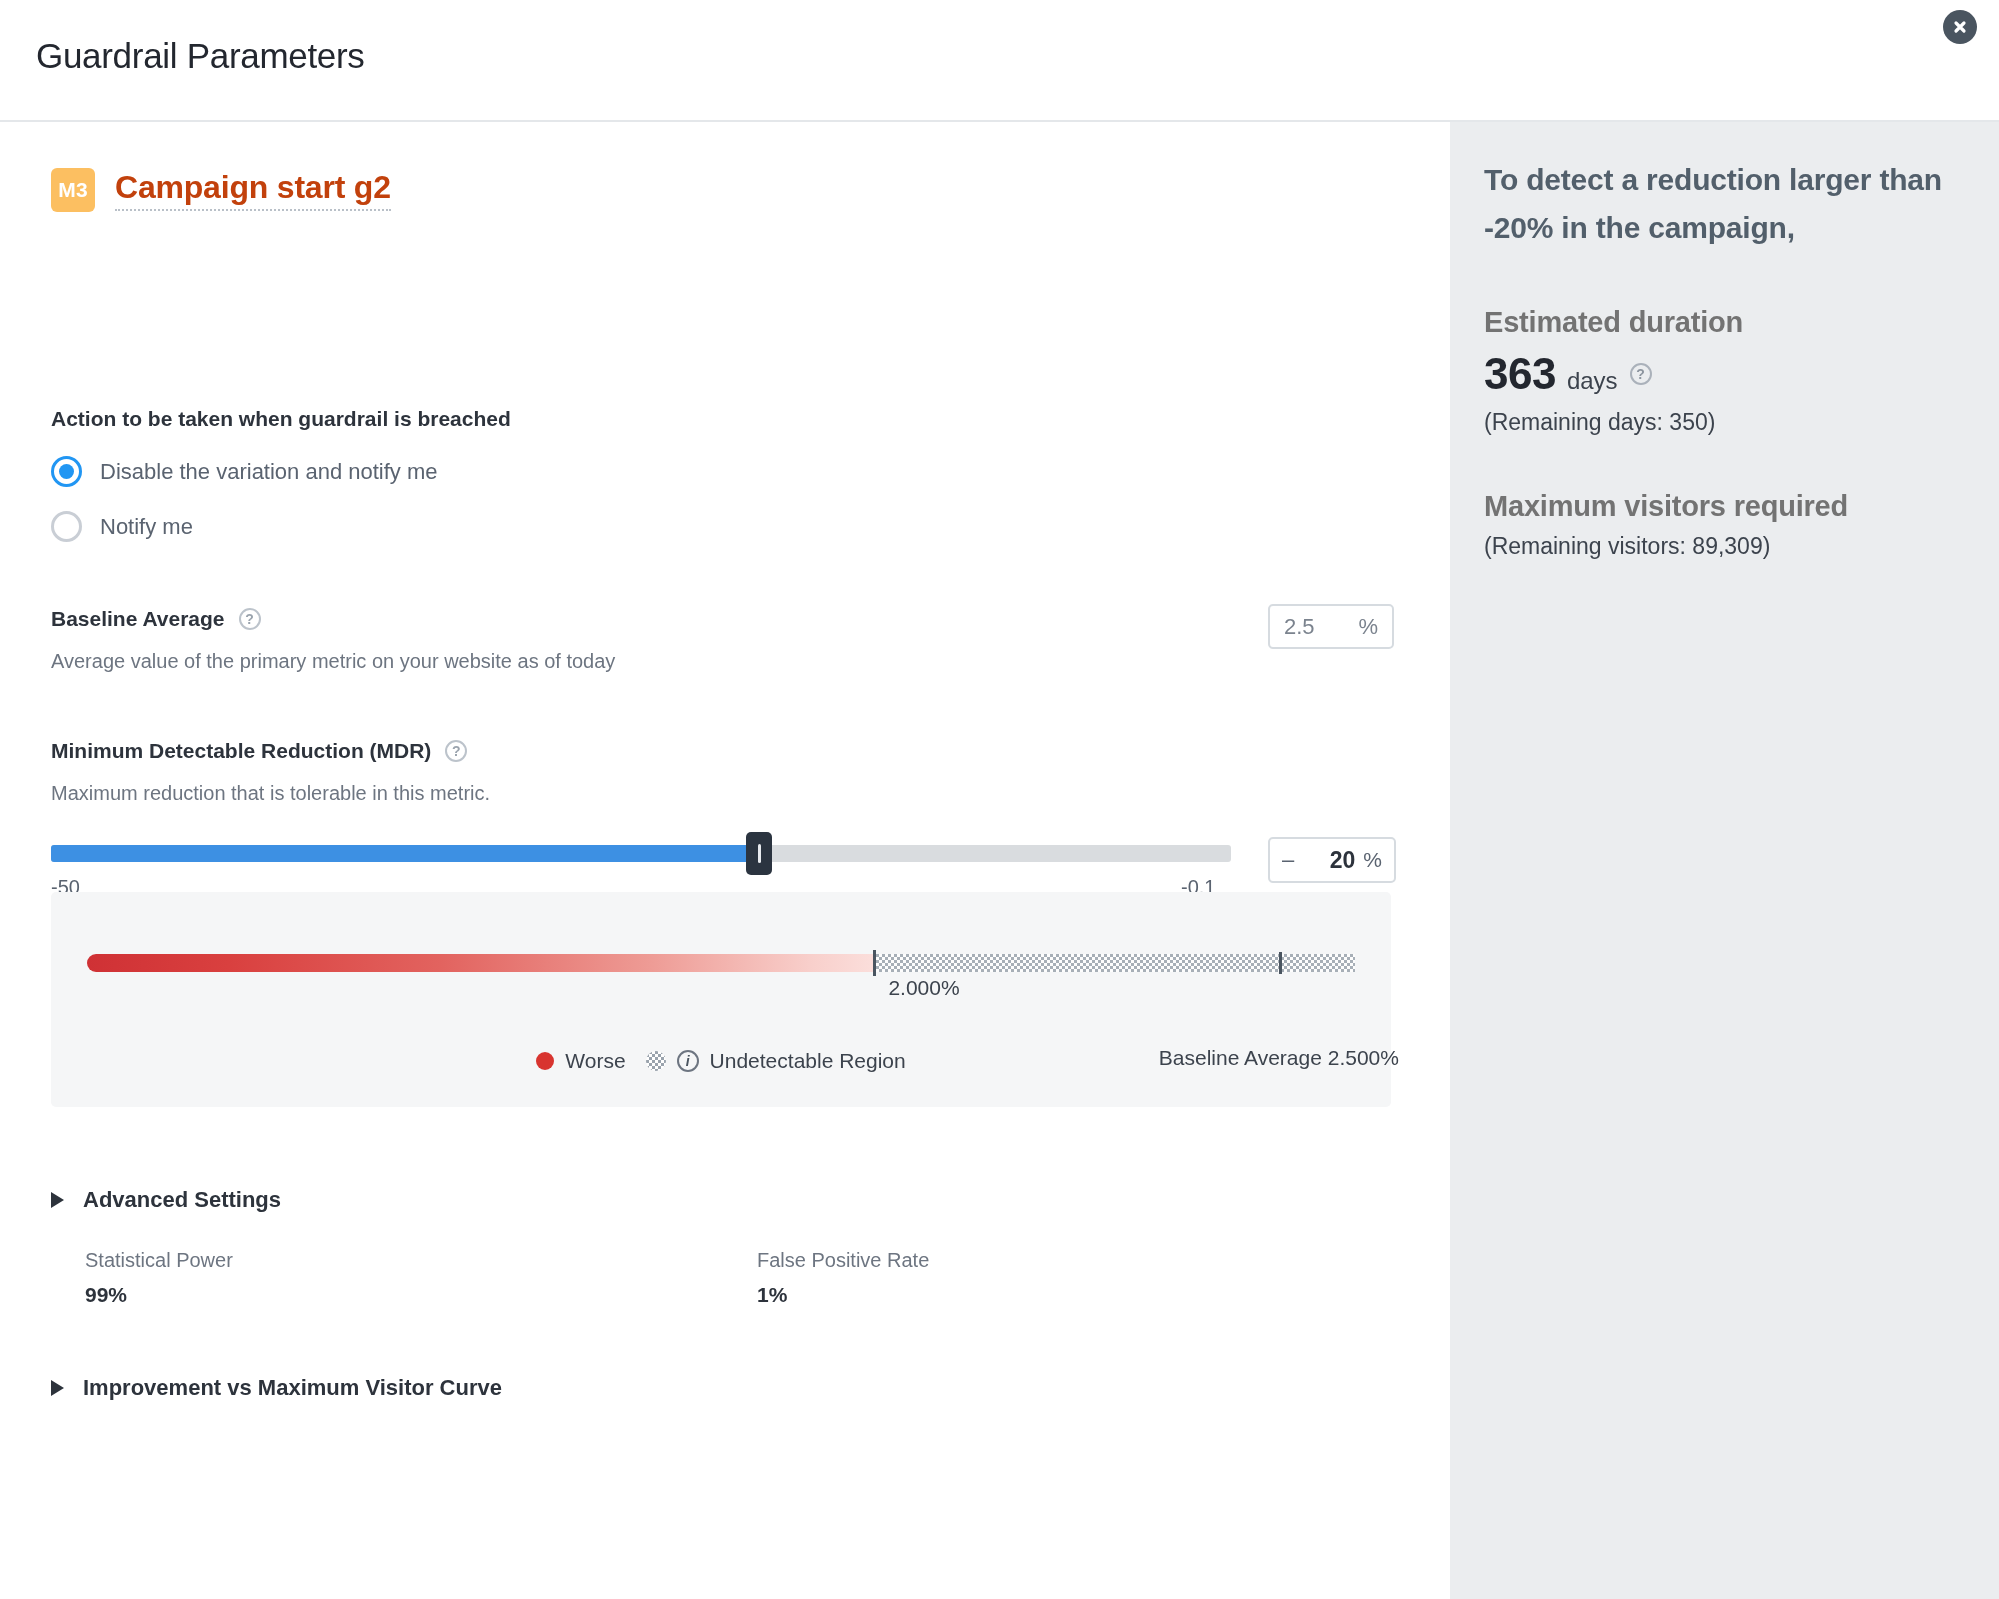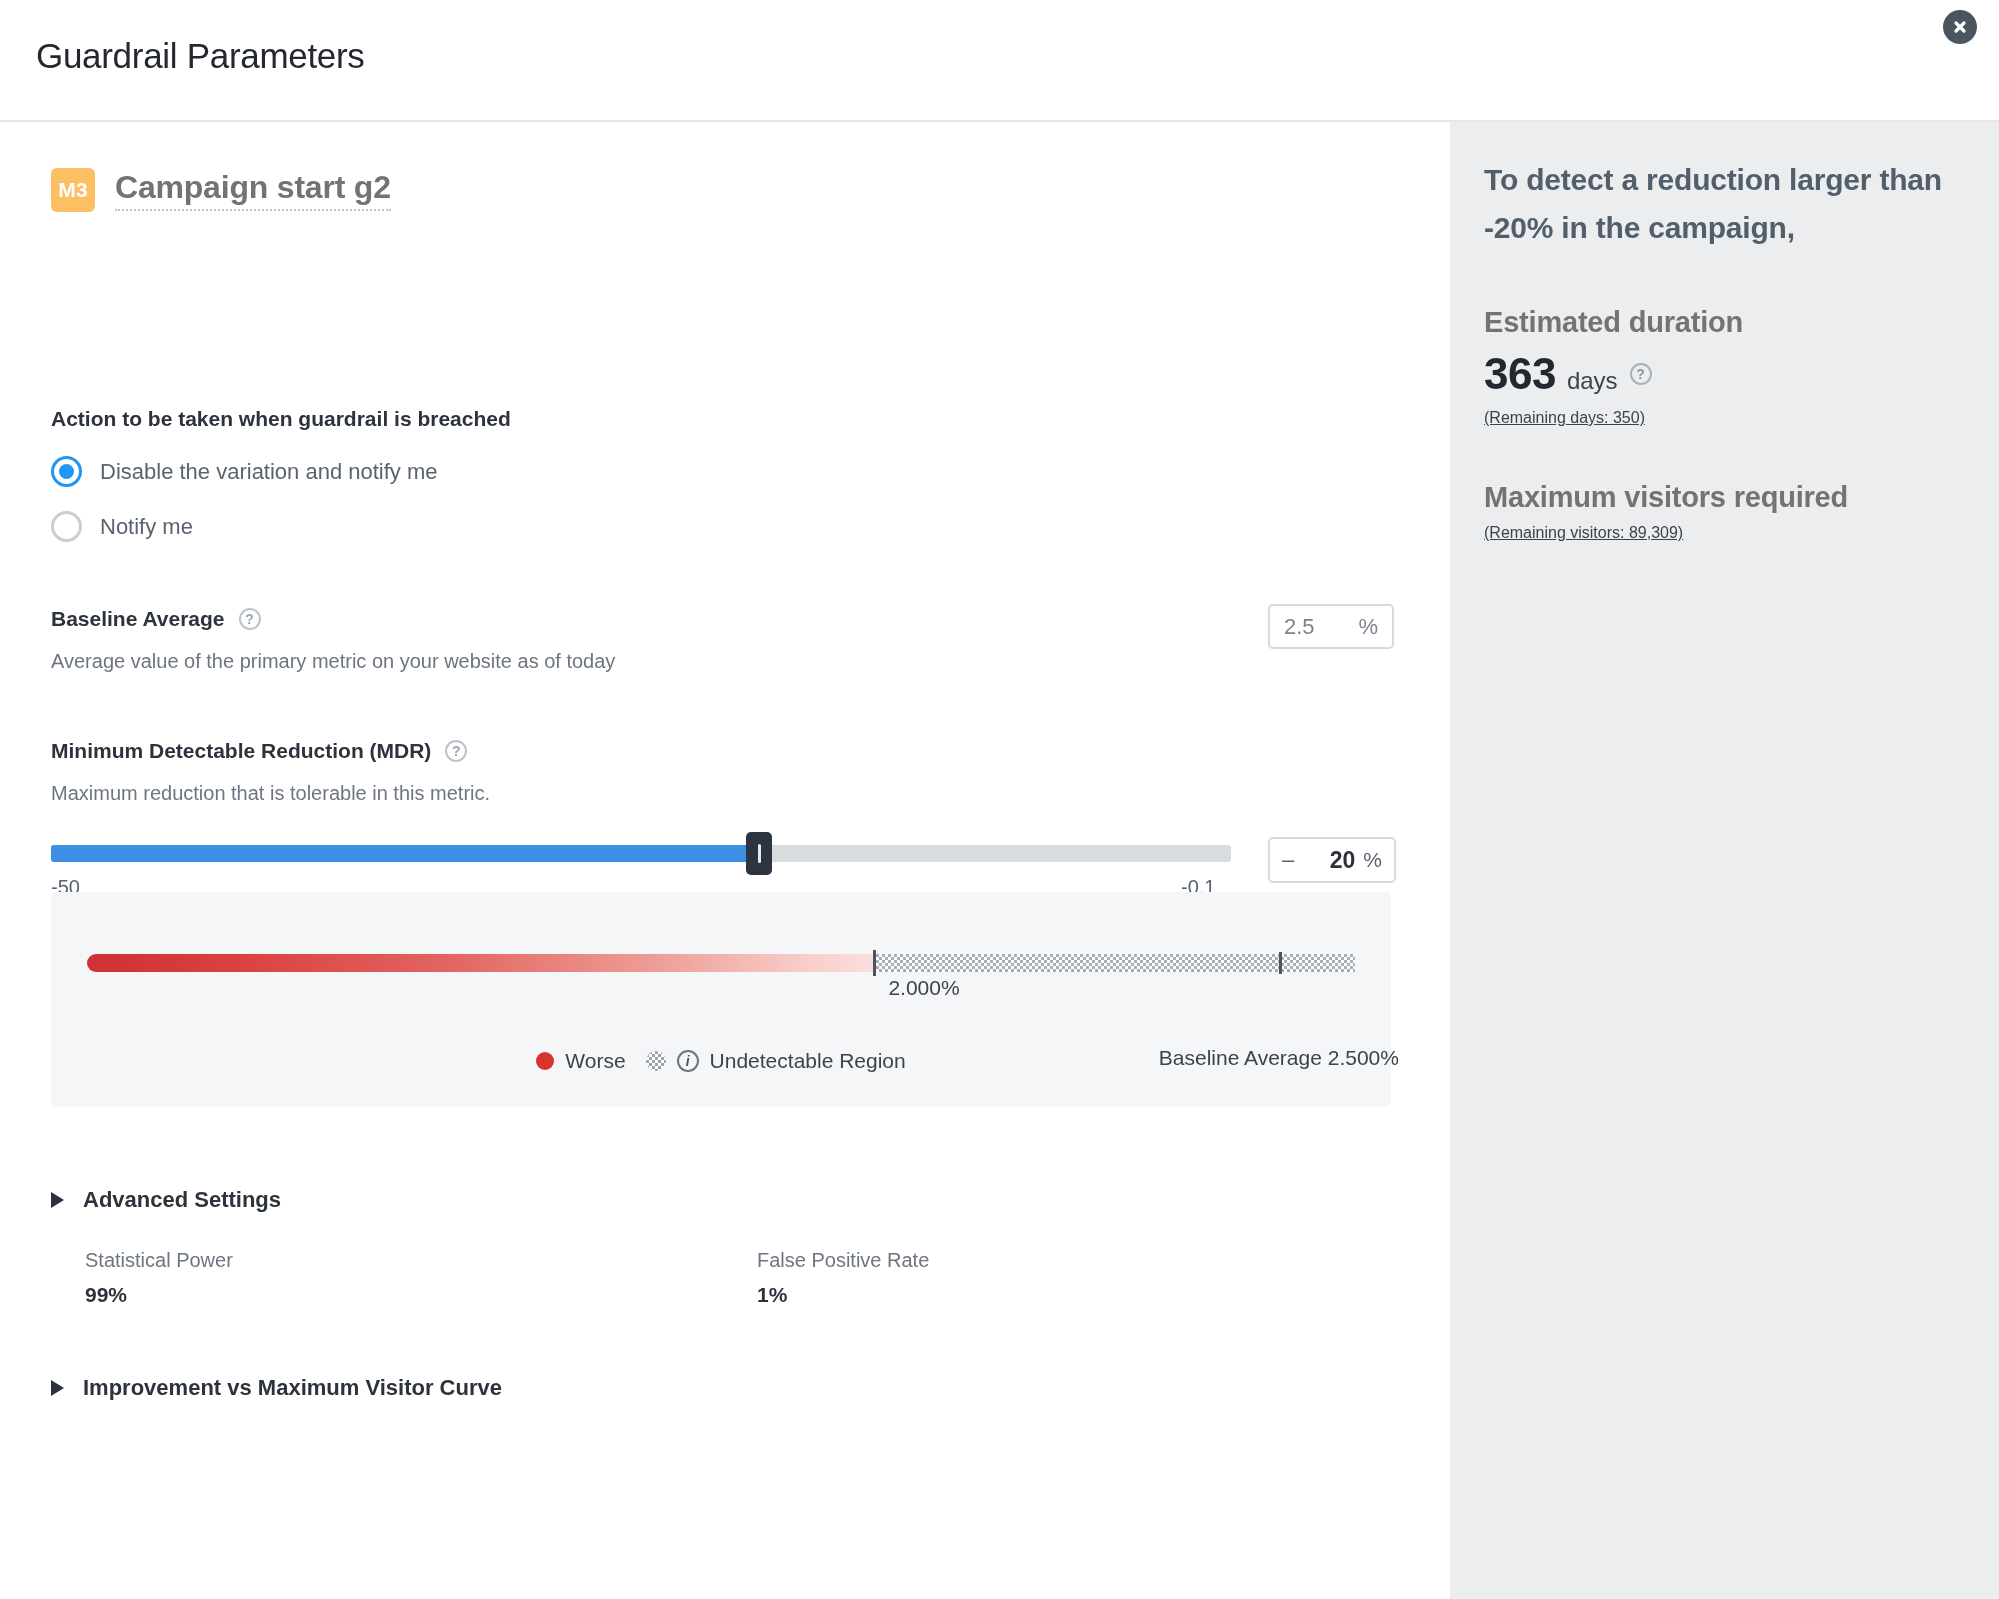--- a/index.html
+++ b/index.html
@@ -78,21 +78,21 @@
     color: #ffffff;
     font-size: 21px;
     font-weight: bold;
     display: flex; align-items: center; justify-content: center;
     letter-spacing: 0.2px;
   }
   .metric-name {
     margin-left: 20px;
     font-size: 32px;
     font-weight: bold;
-    color: #737373;
+    color: #c2410c;
     border-bottom: 2px dotted #b9c0c8;
     padding-bottom: 3px;
     letter-spacing: -0.2px;
     cursor: pointer;
   }
 
   
   .section-label {
     position: absolute;
     font-size: 21px;
@@ -441,23 +441,22 @@
     border: 2px solid #aab1ba;
     color: #8d959f;
     font-size: 14px;
     font-weight: bold;
     display: flex; align-items: center; justify-content: center;
     align-self: center;
     cursor: pointer;
   }
   .side-note {
     margin-top: 10px;
-    font-size: 16px;
+    font-size: 23px;
     color: #3c434d;
-    text-decoration: underline;
   }
 </style>
 </head>
 <body>
 
 <div class="page">
 
   <div class="modal-header">
     <div class="modal-title">Guardrail Parameters</div>
     <button class="close-btn">

